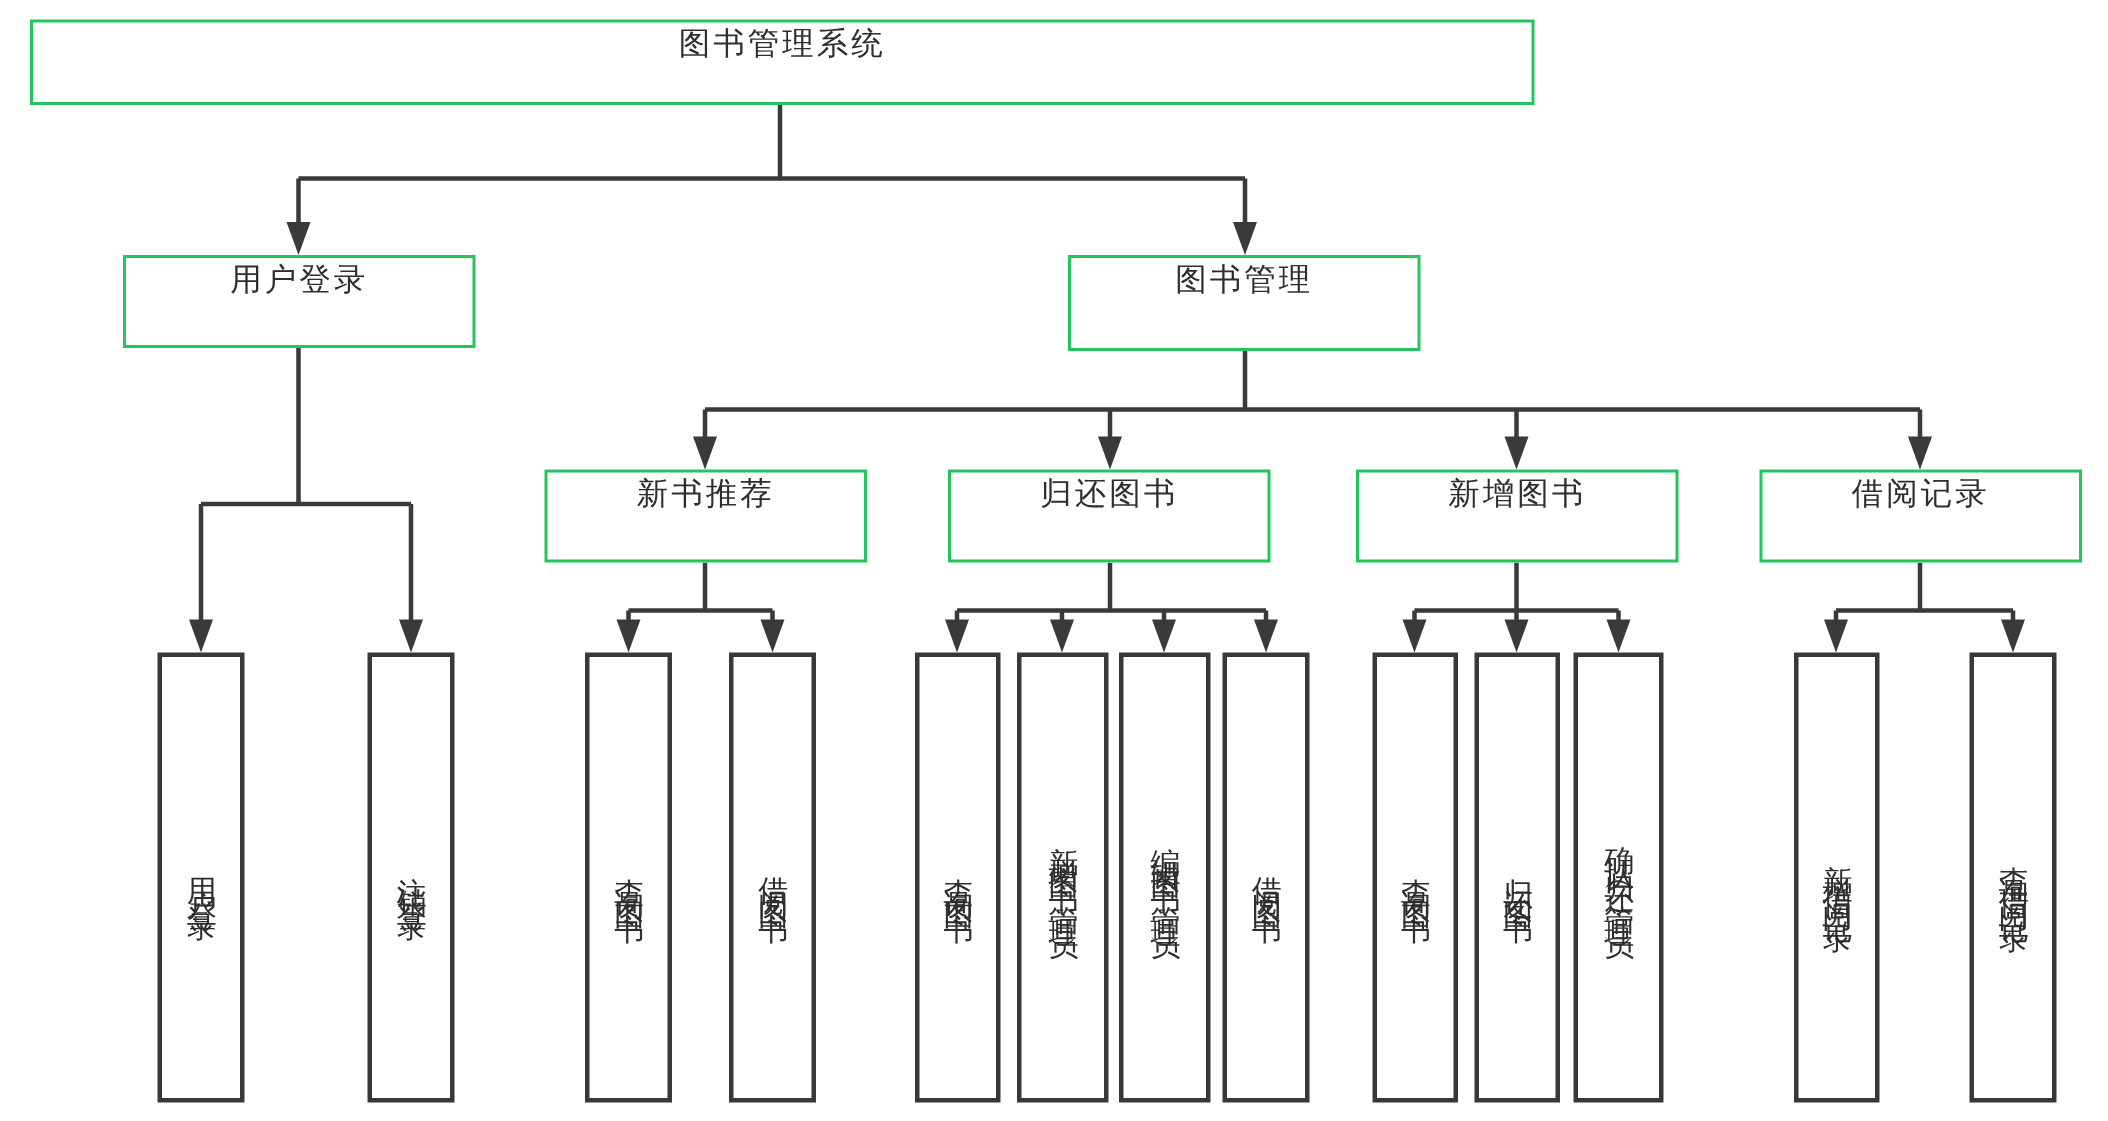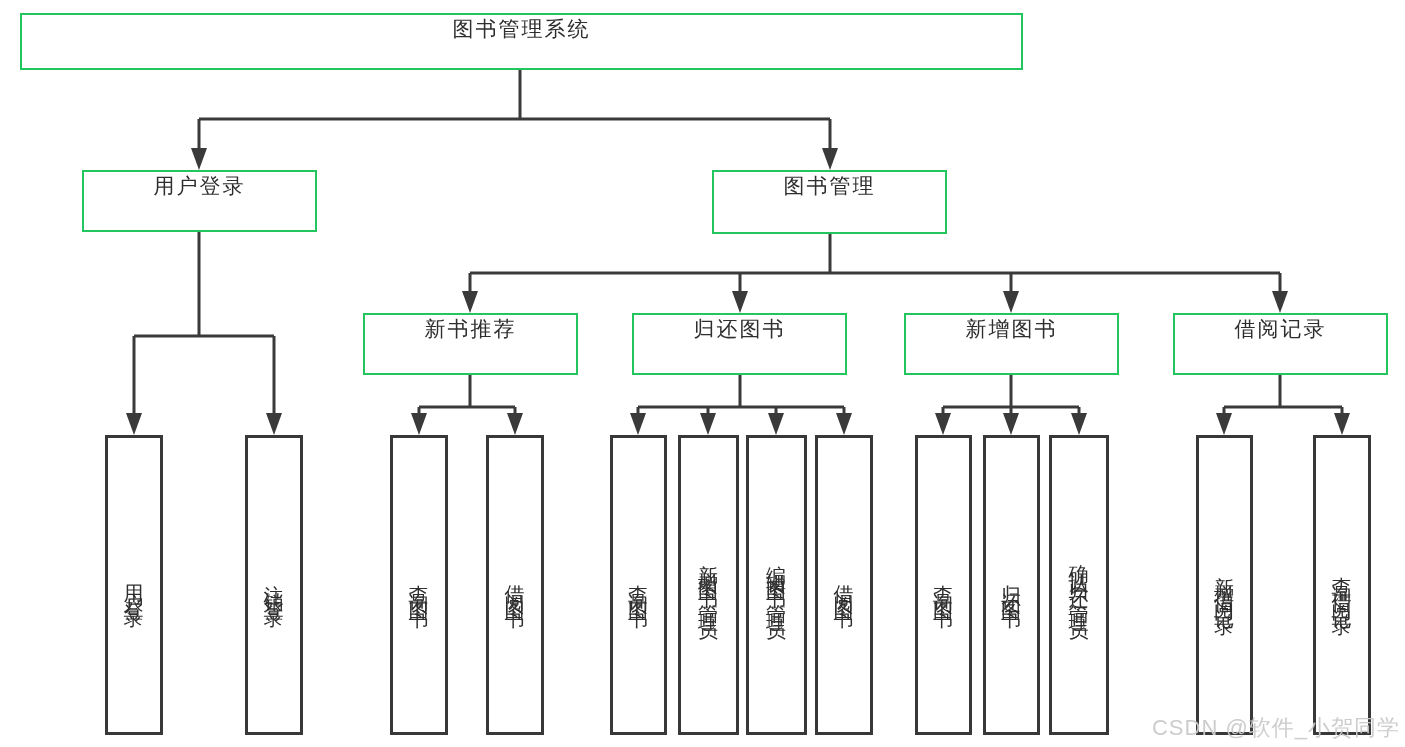--- a/index.html
+++ b/index.html
@@ -125,15 +125,14 @@
     <span>确认归还（管理员）</span>
   </div>
 
   <div class="vbox" style="left:1196px;top:435px;width:57px;height:300px">
     <span>新增借阅记录</span>
   </div>
   <div class="vbox" style="left:1313px;top:435px;width:58px;height:300px">
     <span>查询借阅记录</span>
   </div>
 
-  <div class="watermark">CSDN @软件_小贺同学</div>
 
 </div>
 
 </body></html>

